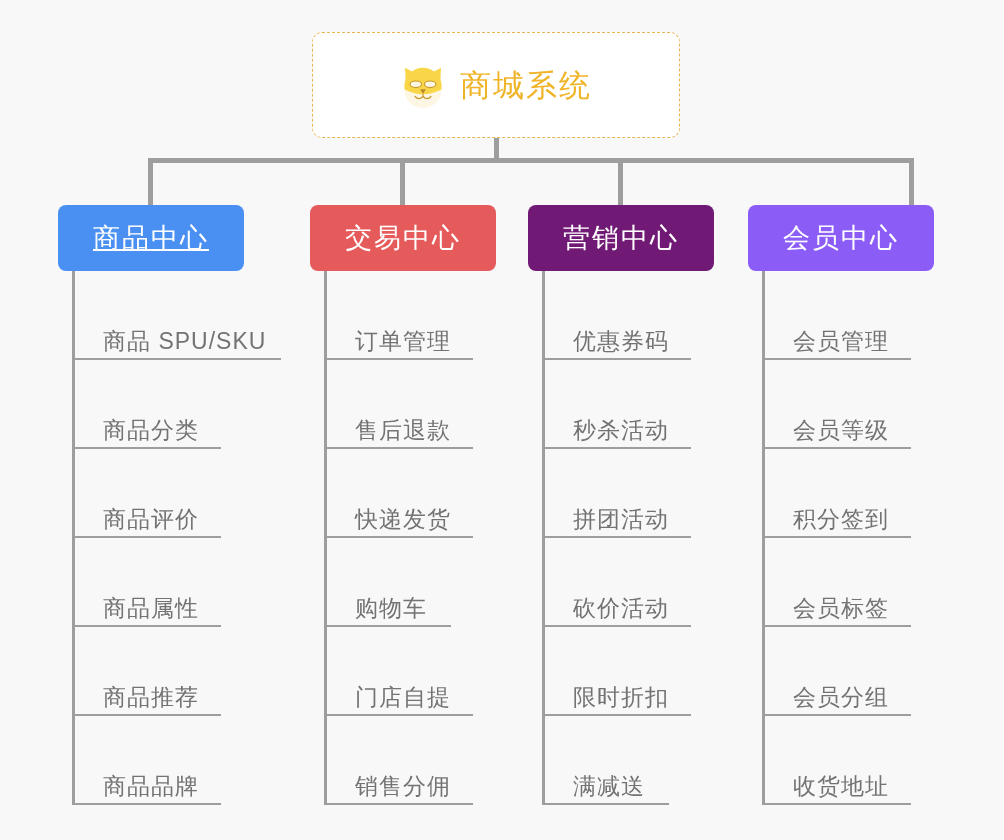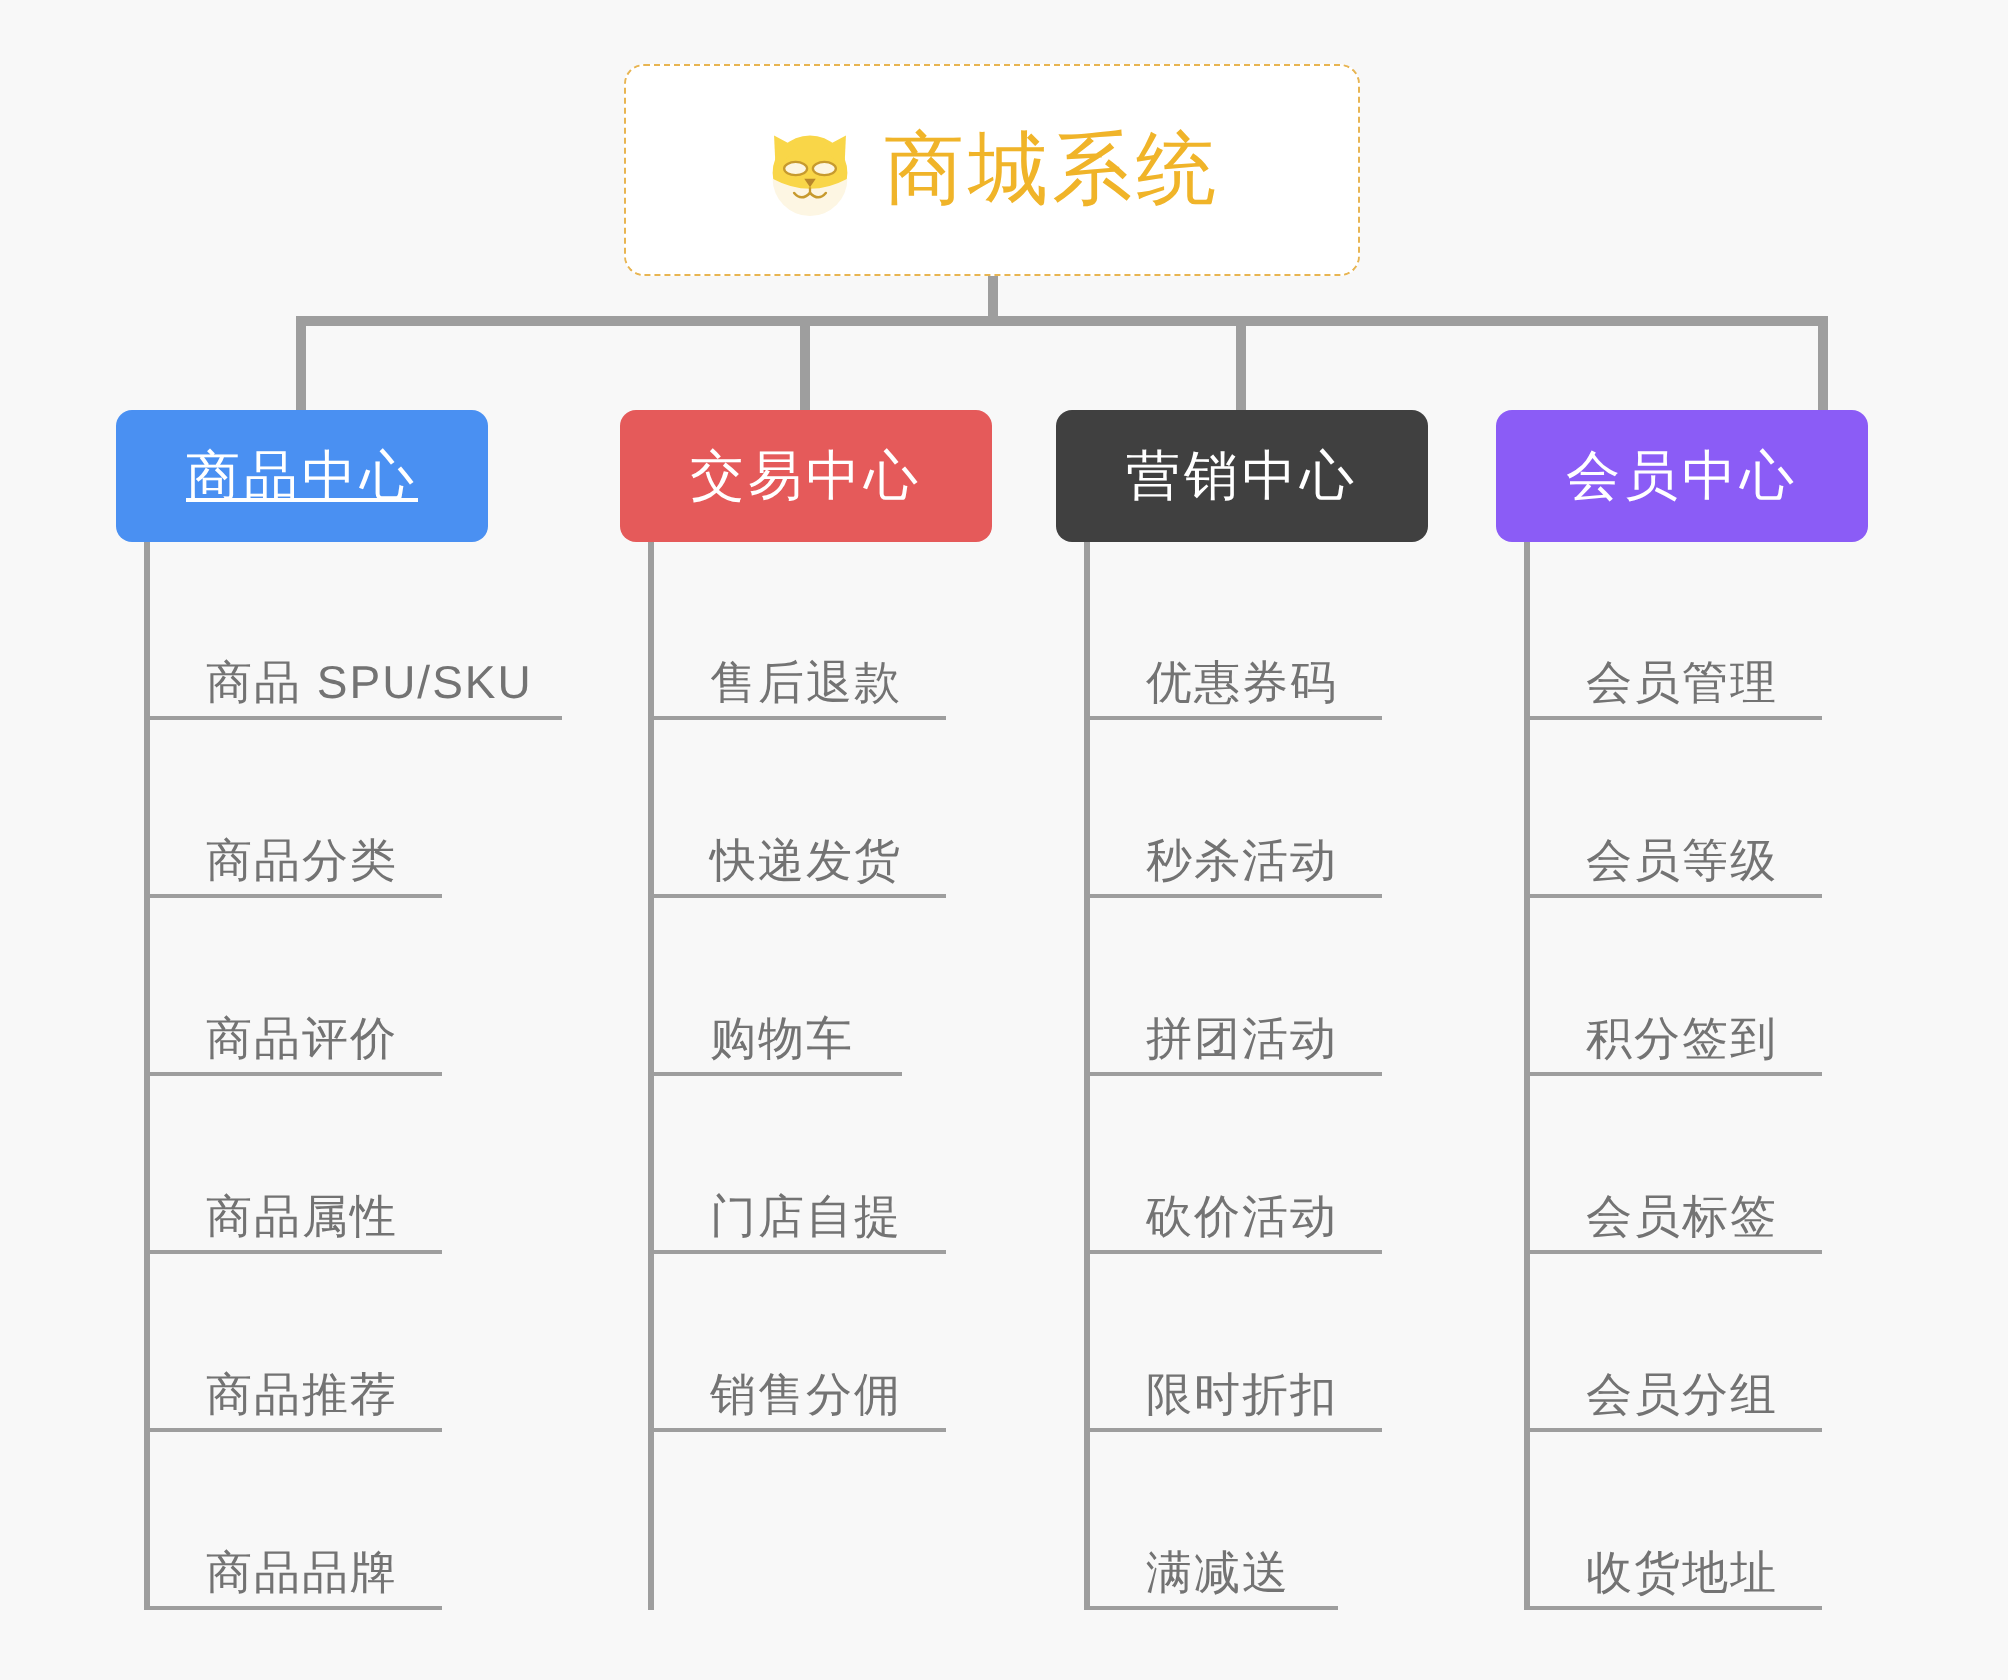--- a/index.html
+++ b/index.html
@@ -30,21 +30,21 @@
     box-sizing: border-box;
     background: #ffffff;
     border: 1px dashed #e8b552;
     border-radius: 10px;
     display: flex;
     align-items: center;
     justify-content: center;
     gap: 14px;
   }
   .root-title {
-    font-size: 40px;
+    font-size: 31px;
     color: #f0b429;
     letter-spacing: 2px;
     line-height: 1;
     white-space: nowrap;
   }
   .dog-icon {
     width: 46px;
     height: 46px;
     flex: 0 0 46px;
     display: block;
@@ -188,20 +188,24 @@
 
   <div class="column" style="left:310px; width:230px;">
     <div class="cat-box" style="background:#e55a5a; width:186px;">
       <span>交易中心</span>
     </div>
     <div class="leaf-wrap" style="height:534px;">
       <div class="spine" style="height:534px;"></div>
       <ul class="leaf-list">
         <li class="leaf-item">
           <span class="leaf-rule" style="width:148px;"></span>
+          <span class="leaf-label">订单管理</span>
+        </li>
+        <li class="leaf-item">
+          <span class="leaf-rule" style="width:148px;"></span>
           <span class="leaf-label">售后退款</span>
         </li>
         <li class="leaf-item">
           <span class="leaf-rule" style="width:148px;"></span>
           <span class="leaf-label">快递发货</span>
         </li>
         <li class="leaf-item">
           <span class="leaf-rule" style="width:126px;"></span>
           <span class="leaf-label">购物车</span>
         </li>
@@ -211,21 +215,21 @@
         </li>
         <li class="leaf-item">
           <span class="leaf-rule" style="width:148px;"></span>
           <span class="leaf-label">销售分佣</span>
         </li>
       </ul>
     </div>
   </div>
 
   <div class="column" style="left:528px; width:230px;">
-    <div class="cat-box" style="background:#404040; width:186px;">
+    <div class="cat-box" style="background:#701a75; width:186px;">
       <span>营销中心</span>
     </div>
     <div class="leaf-wrap" style="height:534px;">
       <div class="spine" style="height:534px;"></div>
       <ul class="leaf-list">
         <li class="leaf-item">
           <span class="leaf-rule" style="width:148px;"></span>
           <span class="leaf-label">优惠券码</span>
         </li>
         <li class="leaf-item">

